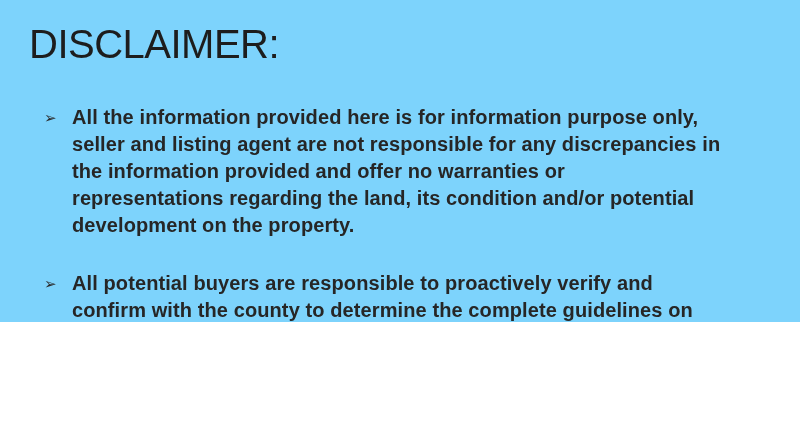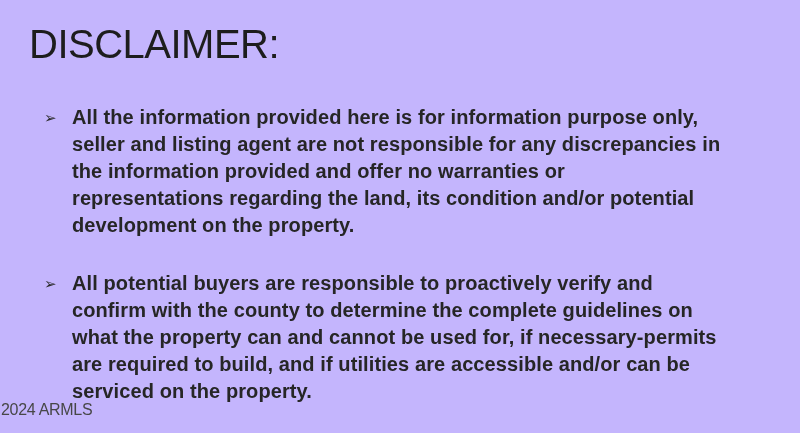--- a/index.html
+++ b/index.html
@@ -3,22 +3,22 @@
 <meta charset="utf-8">
 <style>
   html, body {
     margin: 0;
     padding: 0;
     background: #ffffff;
   }
   .slide {
     position: relative;
     width: 800px;
-    height: 433px;
-    background: #c4b5fd;
+    height: 322px;
+    background: #7dd3fc;
     overflow: hidden;
     font-family: "Liberation Sans", sans-serif;
     color: #242424;
   }
   .slide-title {
     position: absolute;
     left: 29px;
     top: 22px;
     margin: 0;
     font-size: 40px;

